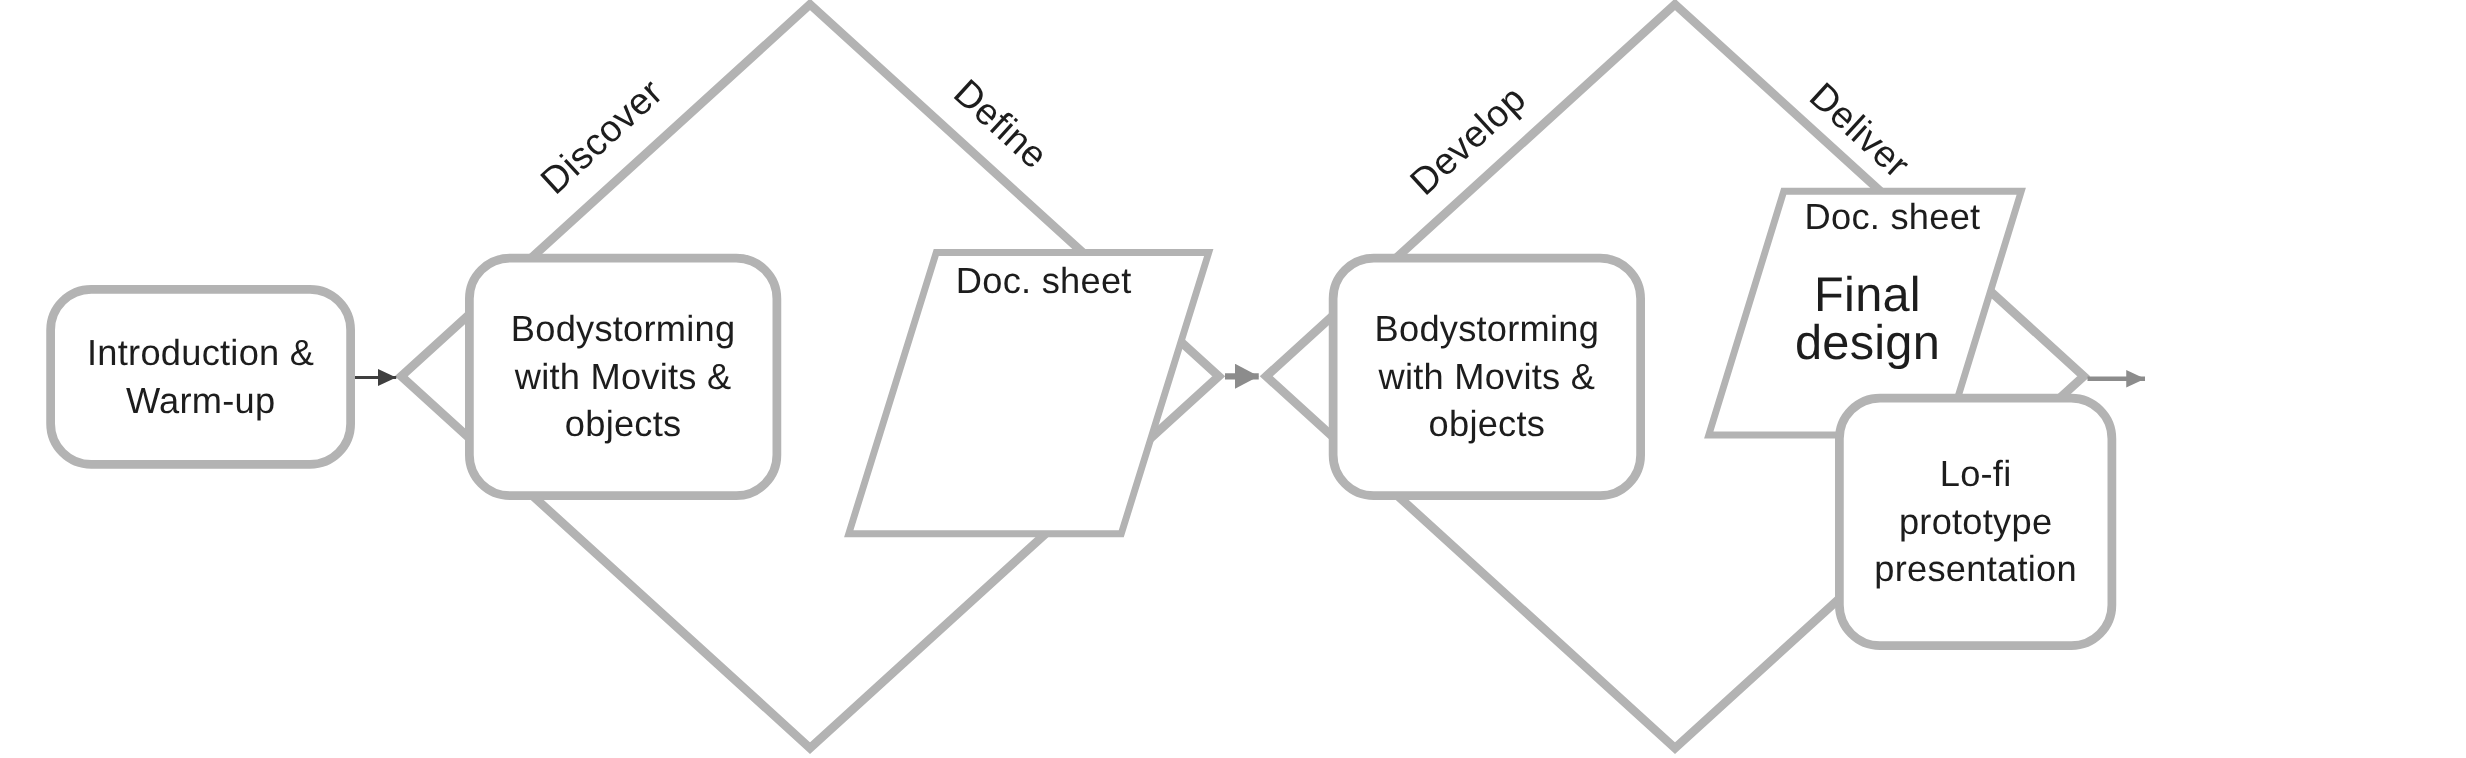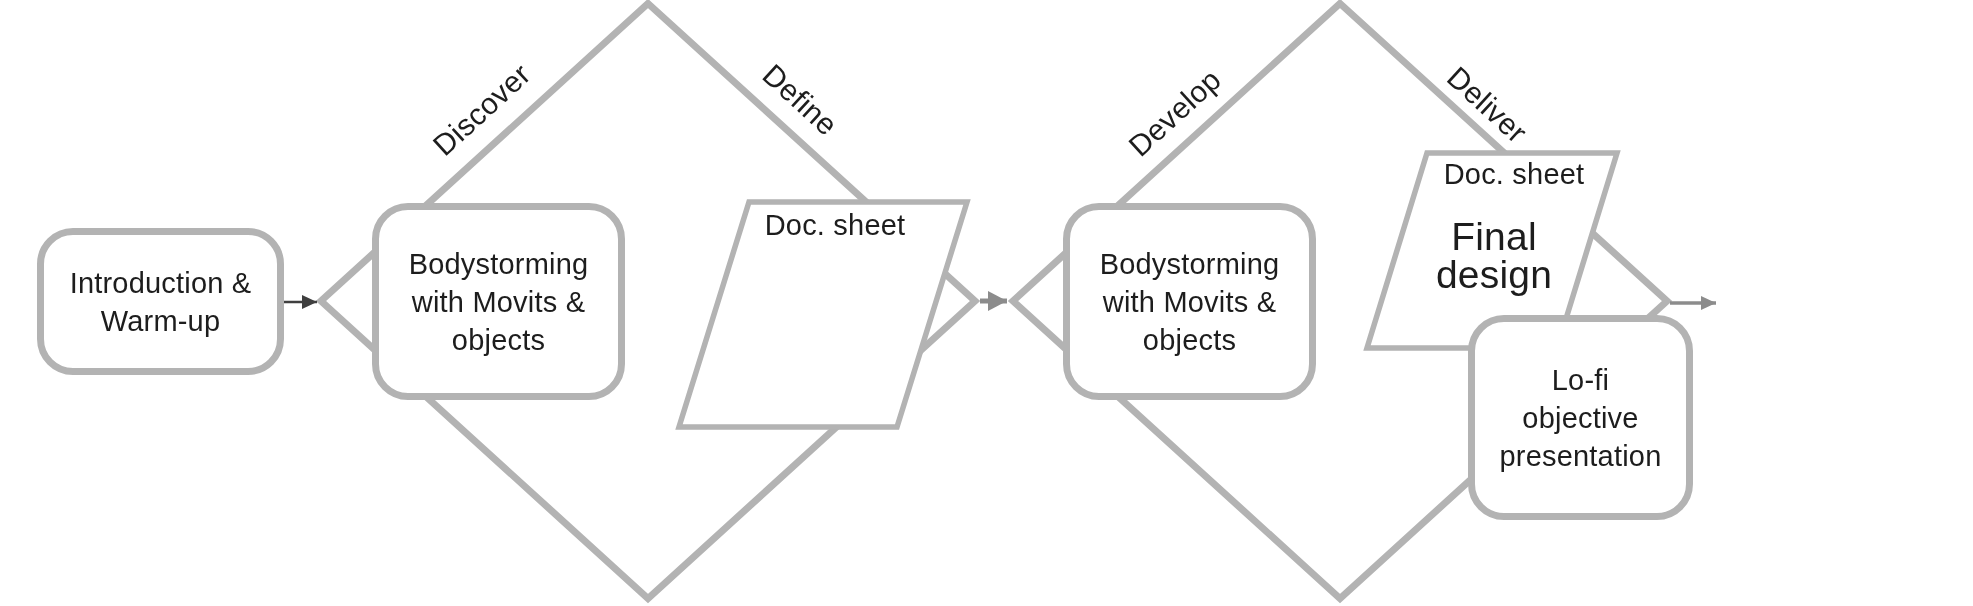--- a/index.html
+++ b/index.html
@@ -105,21 +105,21 @@
 
   <div class="node node-intro">Introduction &amp;
 Warm-up</div>
   <div class="node node-bodystorm-1">Bodystorming
 with Movits &amp;
 objects</div>
   <div class="node node-bodystorm-2">Bodystorming
 with Movits &amp;
 objects</div>
   <div class="node node-lofi">Lo-fi
-objective
+prototype
 presentation</div>
 
   <div class="floating-text doc-tag pos-doctag-1">Doc. sheet</div>
   <div class="floating-text doc-tag pos-doctag-2">Doc. sheet</div>
   <div class="floating-text pos-docbody-2">Final
 design</div>
 
 </div>
 
 </body></html>

